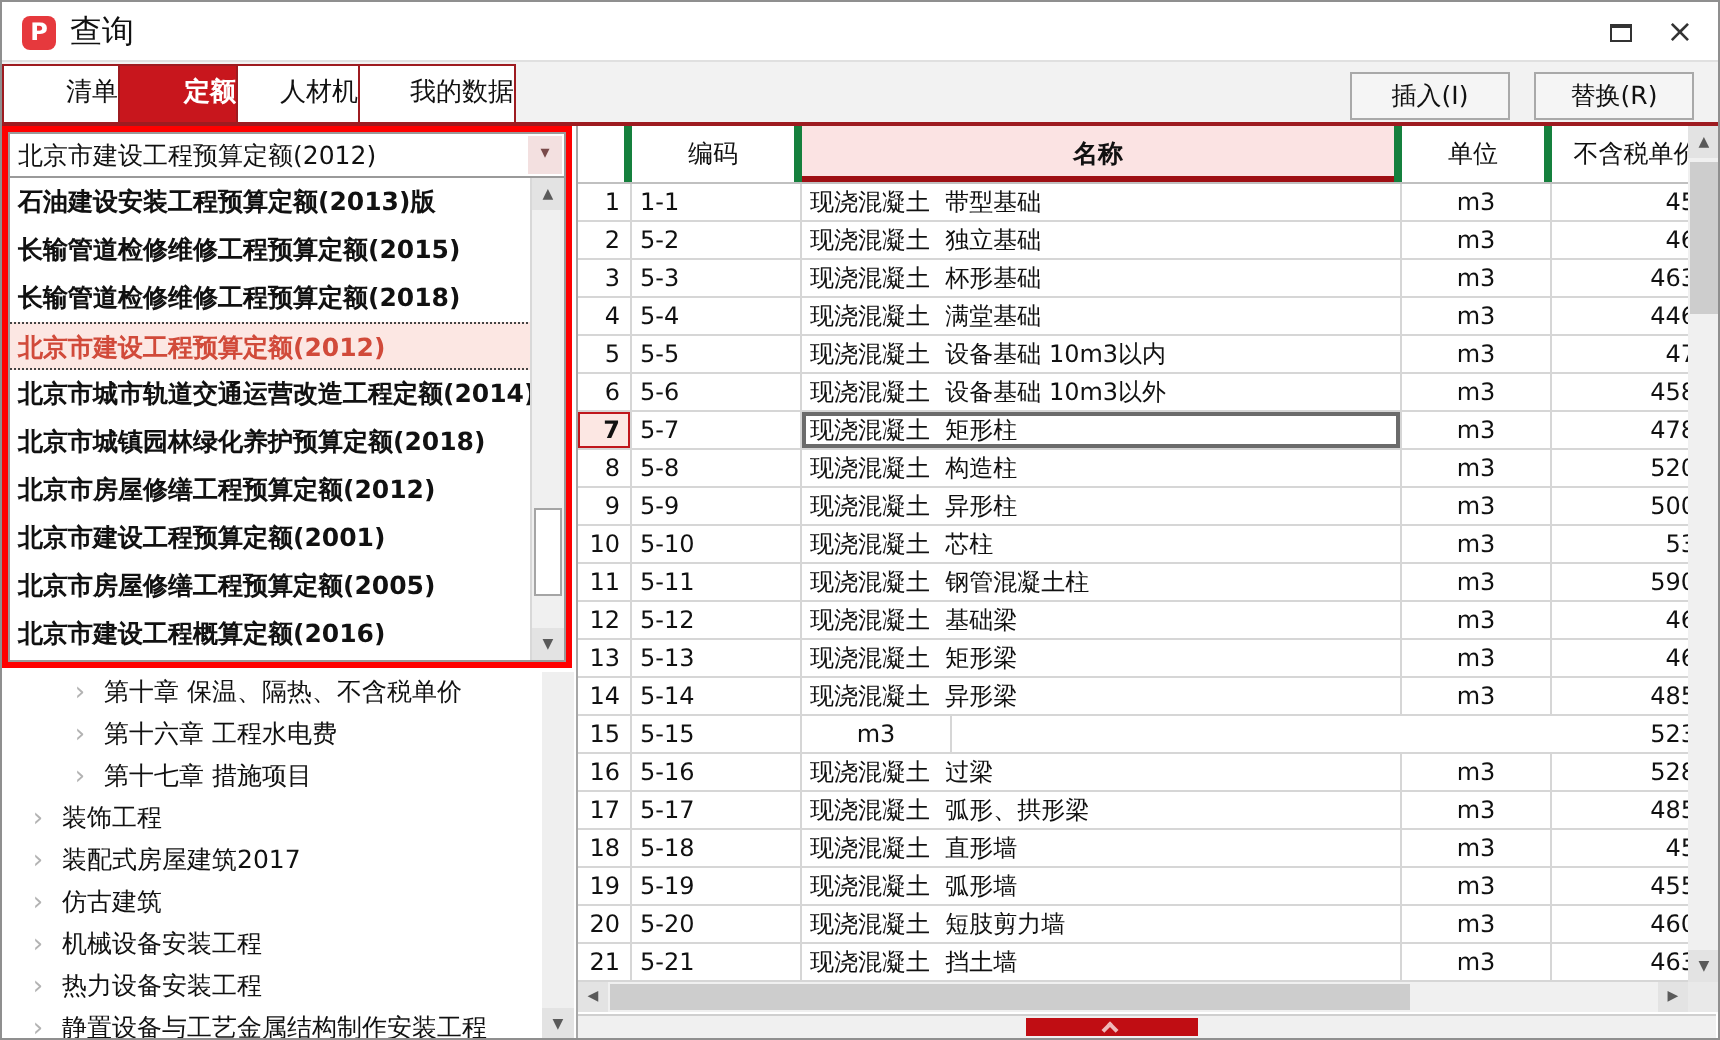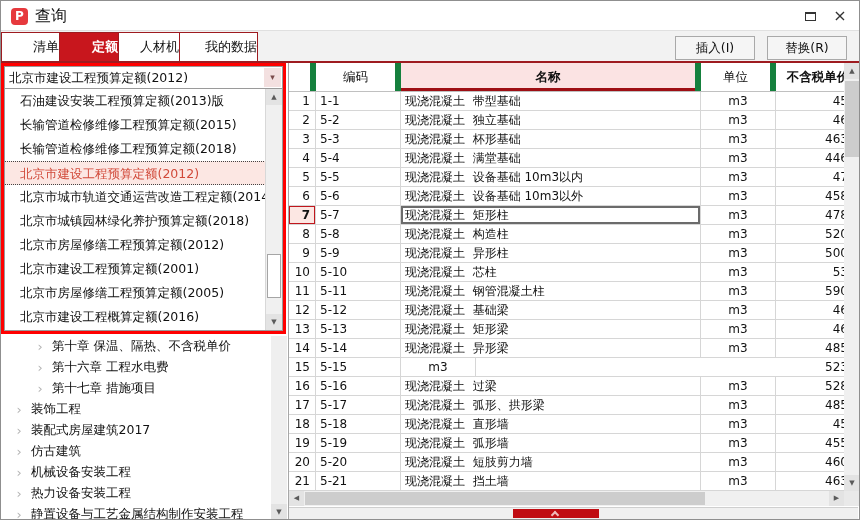--- a/index.html
+++ b/index.html
@@ -51,39 +51,39 @@
   
   .quota-box { position:absolute; left:0; top:0; width:285px; height:271px; border:3px solid #ff0000;
                background:#fff; z-index:5; }
   .combo { position:relative; height:23px; border:1px solid #9a9a9a; background:#fff; }
   .combo-value { position:absolute; left:4px; top:0; right:20px; line-height:21px; font-size:12.5px;
                  color:#111; white-space:nowrap; overflow:hidden; }
   .combo-arrow { position:absolute; right:1px; top:1px; width:17px; height:19px; background:#f3e0e0;
                  color:#7a4a4a; font-size:9px; line-height:19px; text-align:center; }
   .dd-list { position:absolute; left:0; top:23px; right:0; bottom:0; border:1px solid #9a9a9a;
              border-top:none; background:#fff; overflow:hidden; }
-  .dd-item { height:24px; line-height:23px; font-size:12.5px; color:#111; padding:0 20px 0 15px;
-             white-space:nowrap; overflow:hidden; }
+  .dd-item { height:24px; line-height:23px; font-size:12.5px; color:#111; padding:0 20px 0 4px;
+             white-space:nowrap; overflow:hidden;font-weight:bold; }
   .dd-item.selected { background:#fce7e3; color:#d14a3a; border-top:1px dotted #444;
                       border-bottom:1px dotted #444; }
   .dd-scroll { position:absolute; right:0; top:0; width:17px; bottom:0; background:#f0f0f0;
                border-left:1px solid #d8d8d8; }
   .dd-scroll .up { position:absolute; top:0; left:0; right:0; height:16px; }
   .dd-scroll .down { position:absolute; bottom:0; left:0; right:0; height:16px; }
   .dd-scroll .sb-thumb { position:absolute; left:1px; right:1px; top:165px; height:44px;
                          background:#fff; border:1px solid #a5a5a5; }
 
   
   .table-region { position:absolute; left:288px; top:62px; width:571px; height:444px; background:#fff; }
   .thead { display:flex; height:29px; border-bottom:1px solid #c0c0c0; }
-  .thead .cell { border-right:6px solid #15803d; font-size:12.5px; line-height:28px; text-align:center;
+  .thead .cell { border-right:4px solid #15803d; font-size:12.5px; line-height:28px; text-align:center;
                  color:#111; overflow:hidden; white-space:nowrap; }
   .h-num { width:27px; } .h-code { width:85px; } 
   .h-name { width:300px; font-weight:bold; background:#fbe3e3; box-shadow:inset 0 -3px 0 #9e0f14; }
-  .h-unit { width:75px; } .h-price { flex:1; border-right:none !important;font-weight:bold; }
+  .h-unit { width:75px; } .h-price { flex:1; border-right:none !important; }
   .tbody .trow { display:flex; height:19px; }
   .trow .cell { border-right:1px solid #d6d6d6; border-bottom:1px solid #d6d6d6; font-size:12px;
                 line-height:18px; color:#111; overflow:hidden; white-space:pre; }
   .c-num { width:27px; text-align:right; padding-right:5px; }
   .c-code { width:85px; padding-left:4px; }
   .c-name { width:300px; padding-left:4px; }
   .c-unit { width:75px; text-align:center; }
   .c-price { flex:1; text-align:right; padding-right:12px; border-right:none !important; }
   .trow.sel .c-num { background:#fce7e3; font-weight:bold; box-shadow:inset 0 0 0 1px #c0161c; }
   .trow.sel .c-name { box-shadow:inset 0 0 0 2px #6b6b6b; }

